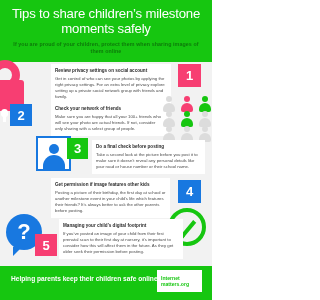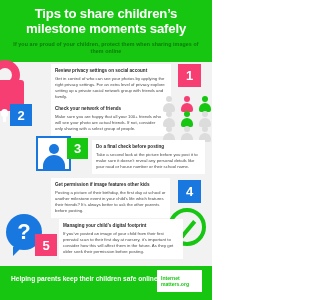--- a/index.html
+++ b/index.html
@@ -29,21 +29,21 @@
     width: 212px;
     height: 62px;
     background: #16c610;
     box-sizing: border-box;
     padding: 7px 8px 0 8px;
     text-align: center;
   }
   .title {
     color: #ffffff;
     font-size: 13.2px;
-    font-weight: bold;
+    font-weight: normal;
     line-height: 14.5px;
     letter-spacing: -0.2px;
     margin: 0;
   }
   .subtitle {
     color: #0d7a0a;
     font-size: 5.3px;
     font-weight: bold;
     line-height: 7.2px;
     margin: 5px 0 0 0;

